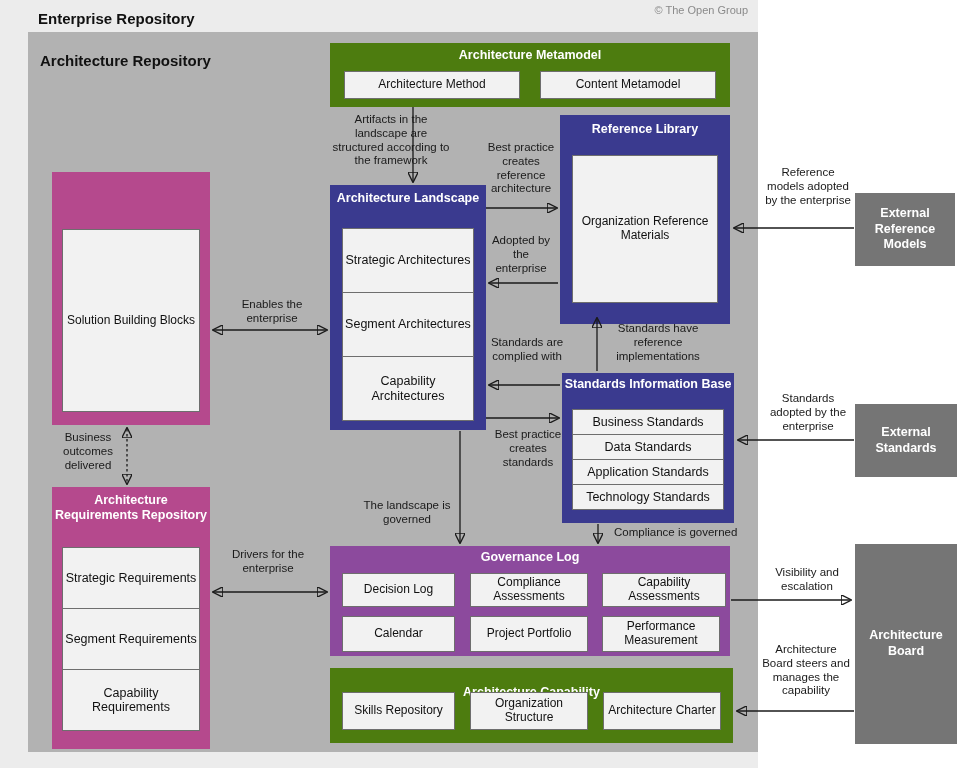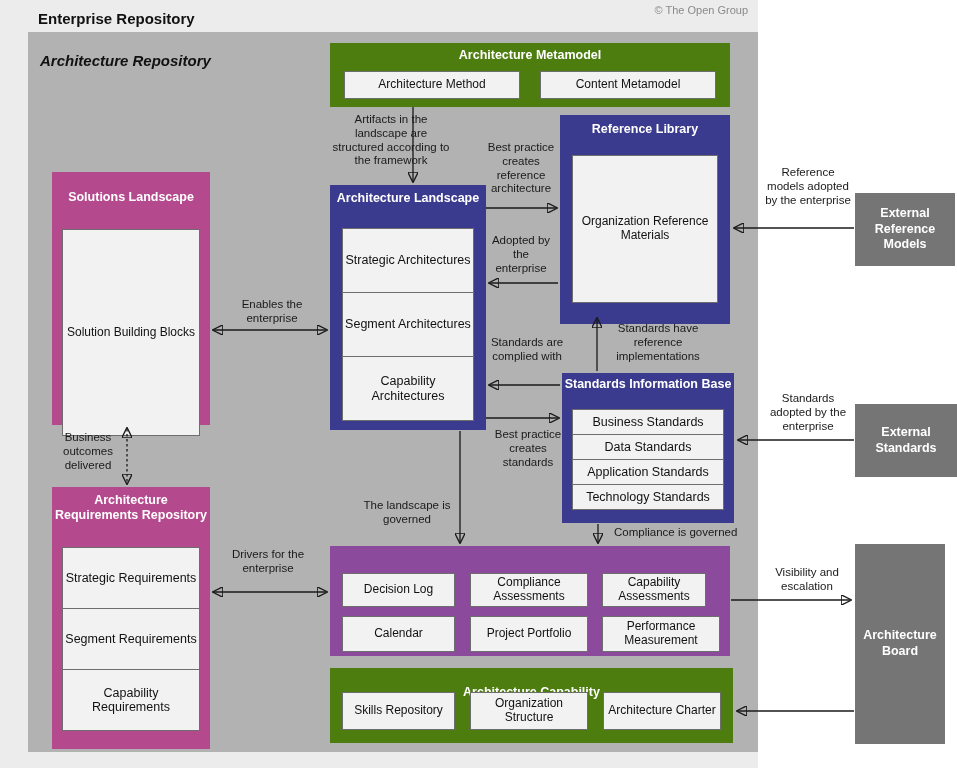--- a/index.html
+++ b/index.html
@@ -31,21 +31,21 @@
 </head>
 <body>
 
 <div id="stage">
   <div class="outer-bg"></div>
 
   <div class="hdr" style="left:38px;top:10px;">Enterprise Repository</div>
   <div class="copyright" style="left:600px;top:4px;width:148px;">© The Open Group</div>
 
   <div class="canvas"></div>
-  <div class="hdr" style="left:40px;top:52px;font-style:italic;">Architecture Repository</div>
+  <div class="hdr" style="left:40px;top:52px;">Architecture Repository</div>
 
   <div class="colorbox green" style="left:330px;top:43px;width:400px;height:64px;">
     <div class="boxtitle">Architecture Metamodel</div>
     <div class="cell" style="left:14px;top:28px;width:176px;height:28px;">Architecture Method</div>
     <div class="cell" style="left:210px;top:28px;width:176px;height:28px;">Content Metamodel</div>
   </div>
 
   <div class="colorbox blue" style="left:560px;top:115px;width:170px;height:209px;">
     <div class="boxtitle" style="padding-top:7px;">Reference Library</div>
     <div class="cell" style="left:12px;top:40px;width:146px;height:148px;">Organization Reference Materials</div>
@@ -54,22 +54,21 @@
   <div class="colorbox blue" style="left:330px;top:185px;width:156px;height:245px;">
     <div class="boxtitle" style="padding-top:6px;">Architecture Landscape</div>
     <div class="stack" style="left:12px;top:44px;width:132px;">
       <div class="stackcell" style="height:65px;">Strategic Architectures</div>
       <div class="stackcell" style="height:65px;">Segment Architectures</div>
       <div class="stackcell" style="height:65px;">Capability Architectures</div>
     </div>
   </div>
 
   <div class="colorbox magenta" style="left:52px;top:172px;width:158px;height:253px;">
-    <div class="boxtitle" style="padding-top:18px;">Solutions Landscape</div>
-    <div class="cell" style="left:10px;top:57px;width:138px;height:207px;">Solution Building Blocks</div>
+    <div class="cell" style="left:10px;top:57px;width:138px;height:183px;">Solution Building Blocks</div>
   </div>
 
   <div class="colorbox blue" style="left:562px;top:373px;width:172px;height:150px;">
     <div class="boxtitle" style="padding-top:4px;">Standards Information Base</div>
     <div class="stack" style="left:10px;top:37px;width:152px;">
       <div class="stackcell" style="height:26px;">Business Standards</div>
       <div class="stackcell" style="height:26px;">Data Standards</div>
       <div class="stackcell" style="height:26px;">Application Standards</div>
       <div class="stackcell" style="height:26px;">Technology Standards</div>
     </div>
@@ -78,53 +77,55 @@
   <div class="colorbox magenta" style="left:52px;top:487px;width:158px;height:262px;">
     <div class="boxtitle" style="padding-top:6px;">Architecture Requirements Repository</div>
     <div class="stack" style="left:10px;top:61px;width:138px;">
       <div class="stackcell" style="height:62px;">Strategic Requirements</div>
       <div class="stackcell" style="height:62px;">Segment Requirements</div>
       <div class="stackcell" style="height:62px;">Capability Requirements</div>
     </div>
   </div>
 
   <div class="colorbox purple" style="left:330px;top:546px;width:400px;height:110px;">
+    <div class="boxtitle" style="padding-top:4px;">Governance Log</div>
     <div class="cell" style="left:12px;top:27px;width:113px;height:34px;">Decision Log</div>
     <div class="cell" style="left:140px;top:27px;width:118px;height:34px;">Compliance Assessments</div>
-    <div class="cell" style="left:272px;top:27px;width:104px;height:34px;">Capability Assessments</div>
+    <div class="cell" style="left:272px;top:27px;width:124px;height:34px;">Capability Assessments</div>
     <div class="cell" style="left:12px;top:70px;width:113px;height:36px;">Calendar</div>
     <div class="cell" style="left:140px;top:70px;width:118px;height:36px;">Project Portfolio</div>
     <div class="cell" style="left:272px;top:70px;width:118px;height:36px;">Performance Measurement</div>
   </div>
 
   <div class="colorbox green" style="left:330px;top:668px;width:403px;height:75px;">
     <div class="boxtitle" style="padding-top:17px;">Architecture Capability</div>
     <div class="cell" style="left:12px;top:24px;width:113px;height:38px;">Skills Repository</div>
     <div class="cell" style="left:140px;top:24px;width:118px;height:38px;">Organization Structure</div>
     <div class="cell" style="left:273px;top:24px;width:118px;height:38px;">Architecture Charter</div>
   </div>
 
   <div class="colorbox extgray extlabel" style="left:855px;top:193px;width:100px;height:73px;">External Reference Models</div>
   <div class="colorbox extgray extlabel" style="left:855px;top:404px;width:102px;height:73px;">External Standards</div>
-  <div class="colorbox extgray extlabel" style="left:855px;top:544px;width:90px;height:200px;">Architecture Board</div>
+  <div class="colorbox extgray extlabel" style="left:855px;top:544px;width:102px;height:200px;">Architecture Board</div>
 
   <div class="note" style="left:330px;top:113px;width:122px;">Artifacts in the landscape are structured according to the framework</div>
   <div class="note" style="left:483px;top:141px;width:76px;">Best practice creates reference architecture</div>
   <div class="note" style="left:488px;top:234px;width:66px;">Adopted by the enterprise</div>
   <div class="note" style="left:485px;top:336px;width:84px;">Standards are complied with</div>
   <div class="note" style="left:600px;top:322px;width:116px;">Standards have reference implementations</div>
   <div class="note" style="left:494px;top:428px;width:68px;">Best practice creates standards</div>
   <div class="note" style="left:614px;top:526px;width:150px;text-align:left;">Compliance is governed</div>
   <div class="note" style="left:222px;top:298px;width:100px;">Enables the enterprise</div>
   <div class="note" style="left:50px;top:431px;width:76px;">Business outcomes delivered</div>
   <div class="note" style="left:230px;top:548px;width:76px;">Drivers for the enterprise</div>
   <div class="note" style="left:355px;top:499px;width:104px;">The landscape is governed</div>
   <div class="note" style="left:762px;top:166px;width:92px;">Reference models adopted by the enterprise</div>
   <div class="note" style="left:762px;top:392px;width:92px;">Standards adopted by the enterprise</div>
   <div class="note" style="left:764px;top:566px;width:86px;">Visibility and escalation</div>
+  <div class="note" style="left:760px;top:643px;width:92px;">Architecture Board steers and manages the capability</div>
 
   <svg class="wires" viewBox="0 0 957 768">
     <defs>
       <marker id="ah" viewBox="0 0 10 10" refX="8.5" refY="5" markerWidth="8" markerHeight="8" orient="auto-start-reverse">
         <path d="M0,0 L10,5 L0,10 z" fill="#1a1a1a" stroke="none"></path>
       </marker>
     </defs>
     <line x1="413" y1="107" x2="413" y2="181" marker-end="url(#ah)"></line>
     <line x1="486" y1="208" x2="556" y2="208" marker-end="url(#ah)"></line>
     <line x1="558" y1="283" x2="490" y2="283" marker-end="url(#ah)"></line>

